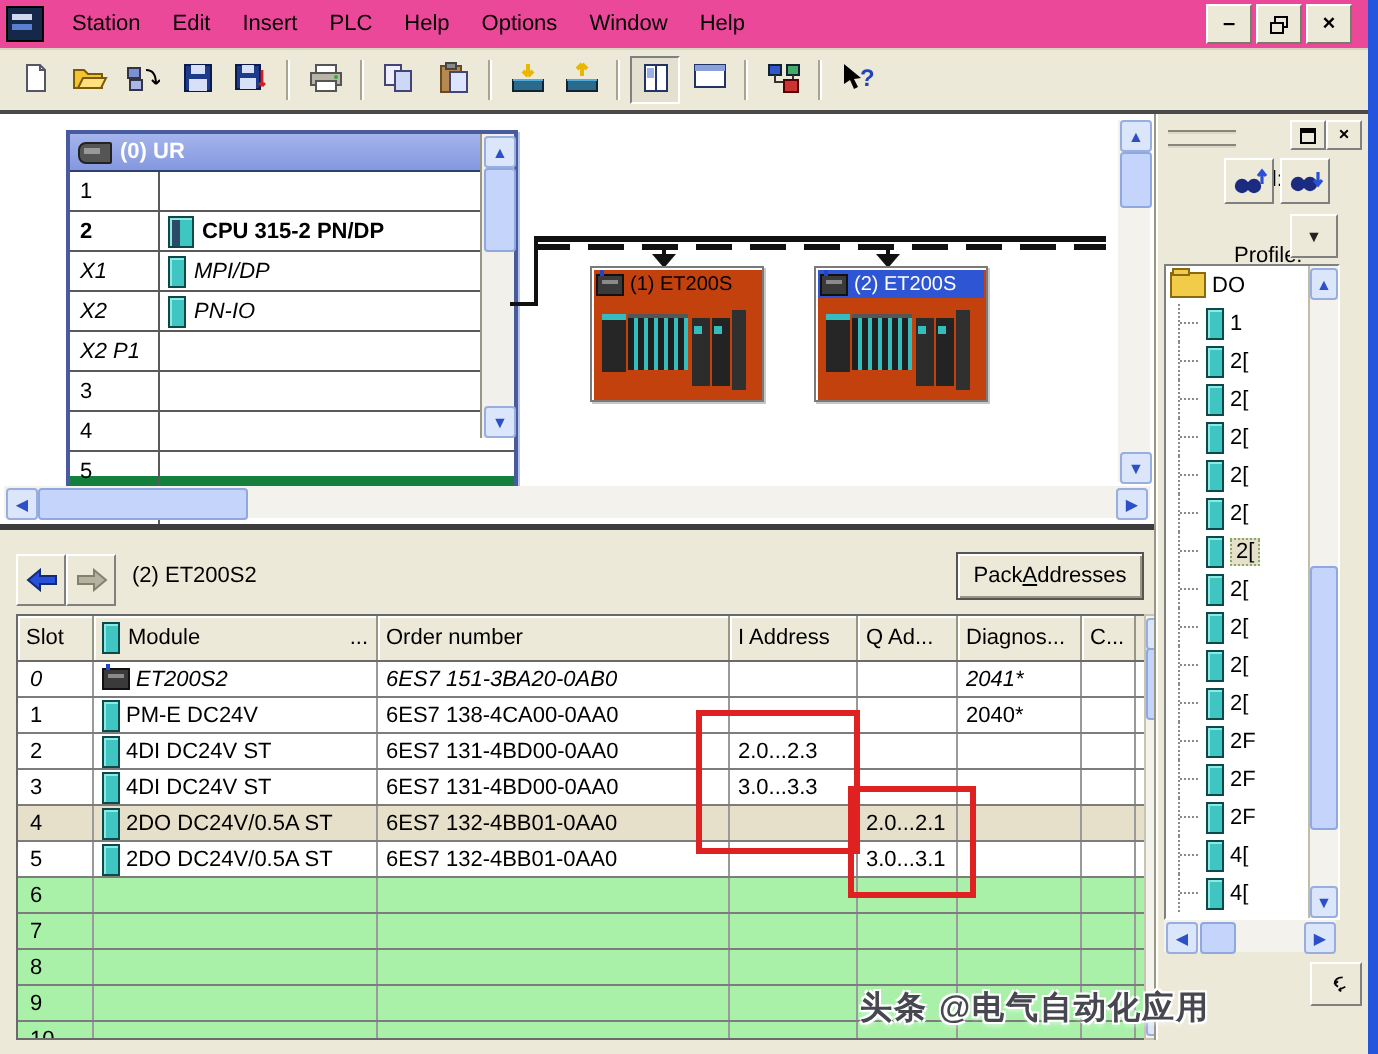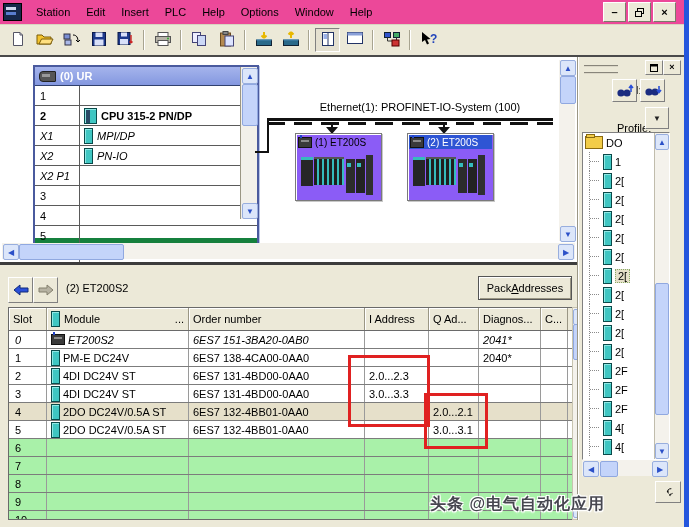--- a/index.html
+++ b/index.html
@@ -57,21 +57,21 @@
 
   .eth-label{position:absolute;left:287px;top:101px;width:266px;text-align:center;font-size:11px;}
   .eth-line{position:absolute;left:267px;top:118px;width:286px;height:3px;background:#111;}
   .eth-dash{position:absolute;left:267px;top:122px;width:286px;height:3px;
     background:repeating-linear-gradient(90deg,#111 0 18px,transparent 18px 27px);}
   .elbow-v{position:absolute;left:267px;top:120px;width:2px;height:33px;background:#111;}
   .elbow-h{position:absolute;left:255px;top:151px;width:14px;height:2px;background:#111;}
   .drop{position:absolute;top:124px;width:2px;height:5px;background:#111;}
   .drop-tri{position:absolute;top:127px;width:0;height:0;border:6px solid transparent;border-top:7px solid #111;}
 
-  .station{position:absolute;top:133px;width:83px;height:64px;background:#8b5cf6;
+  .station{position:absolute;top:133px;width:83px;height:64px;background:#c2410c;
     border:1px solid #7a7a7a;box-shadow:inset 1px 1px 0 #fff,1px 1px 0 #c8c8c8;padding:1px;}
   .st-title{height:14px;display:flex;align-items:center;gap:3px;padding:0 1px;font-size:10px;white-space:nowrap;}
   .st-title.sel{background:#2e55d4;color:#fff;}
   .dev-ico{width:12px;height:9px;background:#3a3a3a;border:1px solid #111;position:relative;flex:none;}
   .dev-ico:before{content:"";position:absolute;left:1px;top:-3px;width:2px;height:3px;background:#2244cc;}
   .dev-ico:after{content:"";position:absolute;left:2px;top:2px;width:8px;height:2px;background:#8a8a8a;}
   .ets{position:relative;margin:4px 0 0 4px;width:72px;height:42px;}
   .ets .imod{position:absolute;left:0;top:4px;width:12px;height:26px;background:#262626;border-top:3px solid #35bcbc;}
   .ets .slats{position:absolute;left:13px;top:4px;width:30px;height:26px;
     background:repeating-linear-gradient(90deg,#1f1f1f 0 3px,#35bcbc 3px 5px);border-top:2px solid #555;}
@@ -346,21 +346,20 @@
           </div>
         </div>
       </div>
     <div class="rack-vsb">
       <div class="sb-btn" style="top:1px;">▲</div>
       <div class="sb-thumb" style="top:17px;height:40px;"></div>
       <div class="sb-btn" style="top:136px;">▼</div>
     </div>
   </div>
 
-  <div class="eth-label" style="top:44px;">Ethernet(1): PROFINET-IO-System (100)</div>
   <div class="eth-line" style="top:61px;"></div>
   <div class="eth-dash" style="top:65px;"></div>
   <div class="elbow-v" style="top:63px;"></div>
   <div class="elbow-h" style="top:94px;"></div>
 
   <div class="drop" style="left:331px;top:67px;"></div>
   <div class="drop-tri" style="left:326px;top:70px;"></div>
   <div class="drop" style="left:443px;top:67px;"></div>
   <div class="drop-tri" style="left:438px;top:70px;"></div>
 

